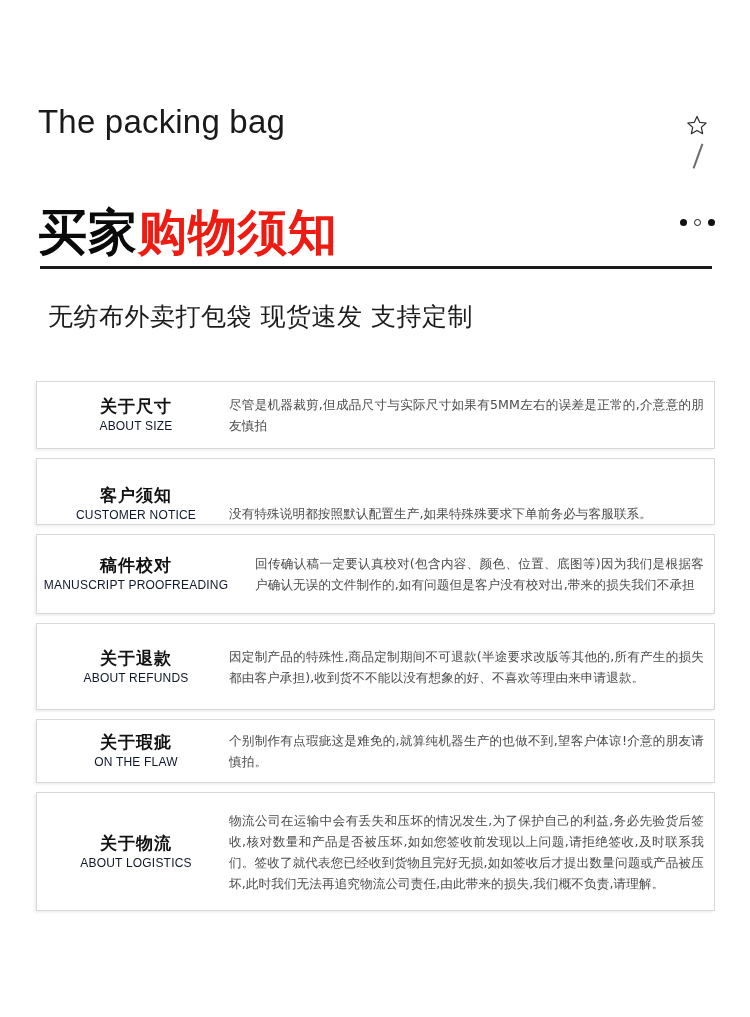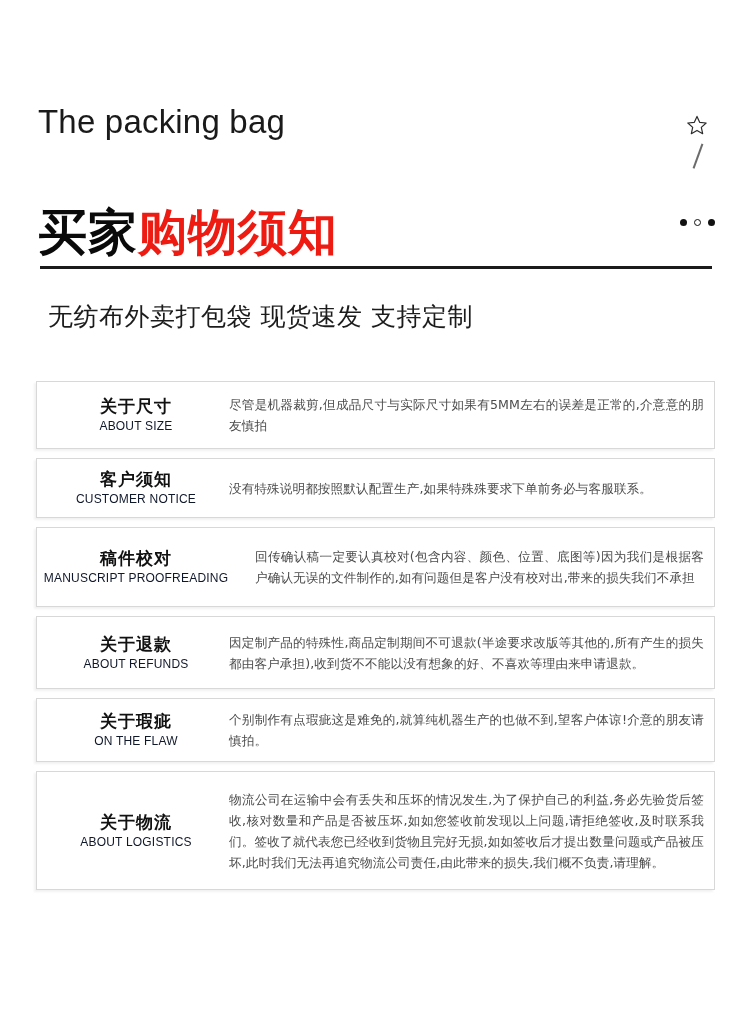--- a/index.html
+++ b/index.html
@@ -165,23 +165,23 @@
     padding-right: 10px;
     font-size: 12.6px;
     line-height: 21px;
     color: #4b4b4b;
     letter-spacing: 0.1px;
     font-family: "DejaVu Sans", "Liberation Sans", sans-serif;
     text-align: justify;
   }
 
   .h-about-size      { height: 68px; }
-  .h-customer-notice { height: 60px; }
+  .h-customer-notice { height: 67px; align-items: flex-end; }
   .h-proofreading    { height: 80px; gap: 26px; }
-  .h-refunds         { height: 73px; }
+  .h-refunds         { height: 87px; }
   .h-flaw            { height: 64px; justify-content: flex-end; }
   .h-logistics       { height: 119px; }
 </style>
 </head>
 <body>
 
 <div class="header">
 
   <div class="eng-title">The packing bag</div>
 

